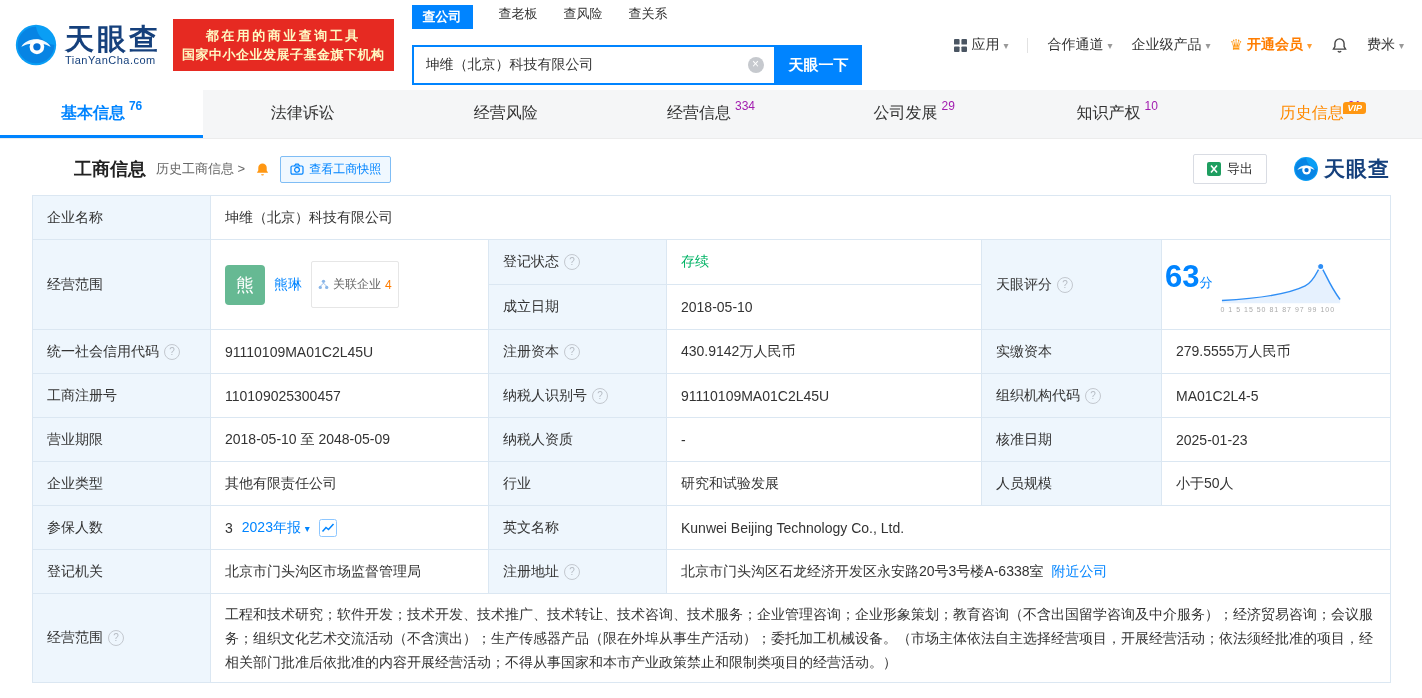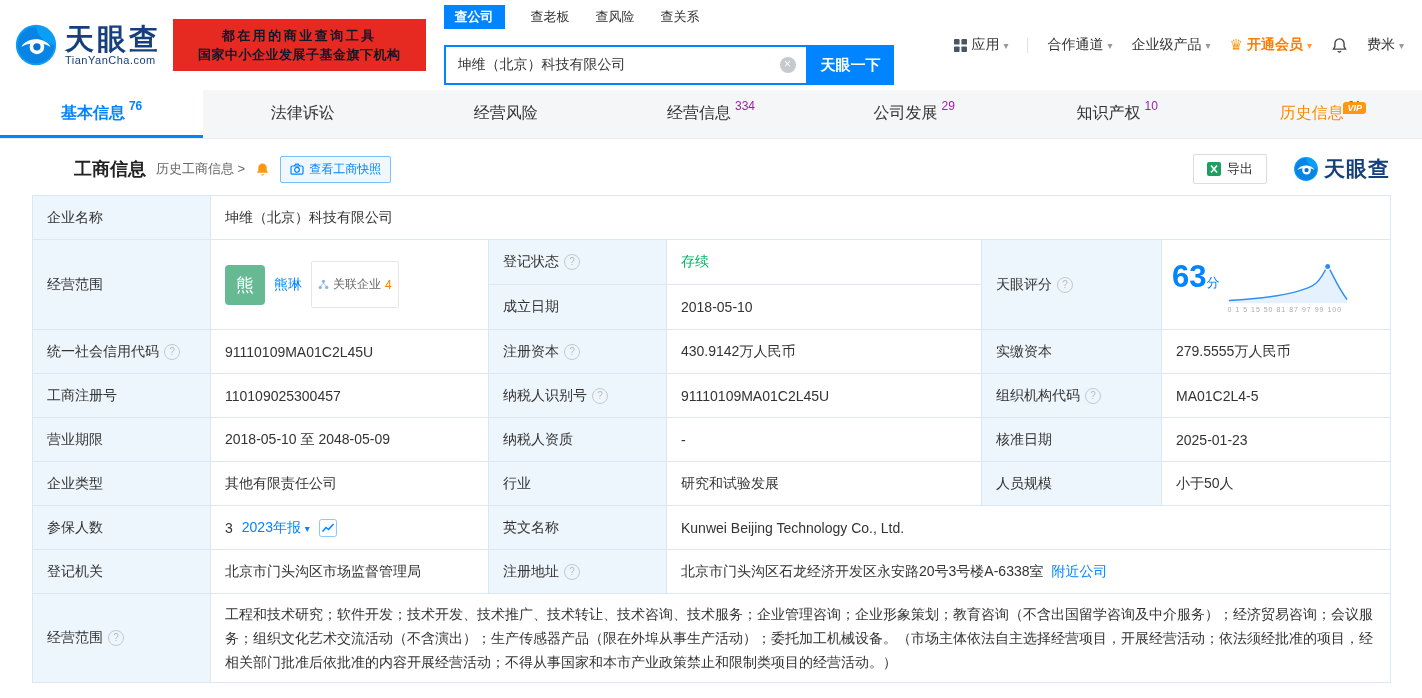--- a/index.html
+++ b/index.html
@@ -3,26 +3,26 @@
 <meta charset="utf-8">
 <style>
   html,body{margin:0;padding:0;background:#fff;}
   body{width:1422px;height:698px;overflow:hidden;font-family:"Liberation Sans","DejaVu Sans",sans-serif;color:#333;}
 
   
   .topbar{display:flex;align-items:center;height:90px;padding:0 18px 0 14px;box-sizing:border-box;background:#fff;}
   .logo{display:flex;align-items:center;gap:7px;cursor:pointer;}
   .logo-text .zh{font-size:29px;font-weight:bold;color:#15407c;letter-spacing:3px;line-height:30px;}
   .logo-text .en{font-size:11px;color:#15407c;letter-spacing:.5px;}
-  .slogan{background:#e62a22;color:#0f172a;font-size:13px;font-weight:bold;padding:7px 25px;margin-left:12px;text-align:center;line-height:19px;}
+  .slogan{background:#e62a22;color:#fef9c3;font-size:13px;font-weight:bold;padding:7px 9px;margin-left:12px;text-align:center;line-height:19px;}
   .slogan .s1{letter-spacing:2.5px;}
   .slogan .s2{letter-spacing:.5px;}
 
   .search-area{margin-left:18px;}
-  .search-tabs{display:flex;align-items:center;gap:26px;font-size:13px;color:#333;margin-bottom:16px;height:24px;}
+  .search-tabs{display:flex;align-items:flex-start;gap:26px;font-size:13px;color:#333;margin-bottom:16px;height:24px;}
   .stab{cursor:pointer;}
   .stab.active{background:#0084ff;color:#fff;font-weight:bold;padding:3px 11px;}
   .search-row{display:flex;}
   .search-input{width:364px;height:40px;border:2px solid #0084ff;display:flex;align-items:center;padding:0 10px;box-sizing:border-box;background:#fff;}
   .search-input input{border:none;outline:none;flex:1;font-size:14px;color:#333;font-family:inherit;background:transparent;}
   .clear-icon{width:16px;height:16px;border-radius:50%;background:#c6c9ce;color:#fff;font-size:12px;line-height:15px;text-align:center;cursor:pointer;flex:none;}
   .search-btn{width:86px;height:40px;background:#0084ff;color:#fff;font-size:15px;border:none;font-weight:bold;cursor:pointer;font-family:inherit;}
 
   .topnav{margin-left:auto;display:flex;align-items:center;gap:19px;font-size:14px;color:#333;}
   .nav-item{display:flex;align-items:center;gap:4px;cursor:pointer;white-space:nowrap;}
@@ -248,21 +248,21 @@
               <path d="M6 4.5 L3 7.5 M6 4.5 L9 7.5" stroke="#8ab6e8" stroke-width="1"></path>
             </svg>
             <span>关联企业</span>
             <span class="n">4</span>
           </span>
         </div>
       </td>
       <td class="lab"><span>登记状态</span><span class="help"></span></td>
       <td><span class="green">存续</span></td>
       <td class="lab" rowspan="2"><span>天眼评分</span><span class="help"></span></td>
-      <td rowspan="2" style="padding:6px 10px;">
+      <td rowspan="2" style="padding:6px 3px;">
         <div class="score-cell">
           <span><span class="score-num">63</span><span class="score-unit">分</span></span>
           <div class="score-chart">
             <svg width="122" height="46" viewBox="0 0 126 46">
               <path d="M2 41 C40 39 70 35 88 26 C98 21 101 8 104 6 C107 8 112 24 124 40 L124 44 L2 44 Z" fill="rgba(47,142,245,0.12)" stroke="none"></path>
               <path d="M2 41 C40 39 70 35 88 26 C98 21 101 8 104 6 C107 8 112 24 124 40" fill="none" stroke="#2f8ef5" stroke-width="1.5"></path>
               <circle cx="104" cy="6" r="3.2" fill="#2f8ef5" stroke="#fff" stroke-width="1.2"></circle>
             </svg>
             <div class="score-axis">0 1 5 15 50 81 87 97 99 100</div>
           </div>

